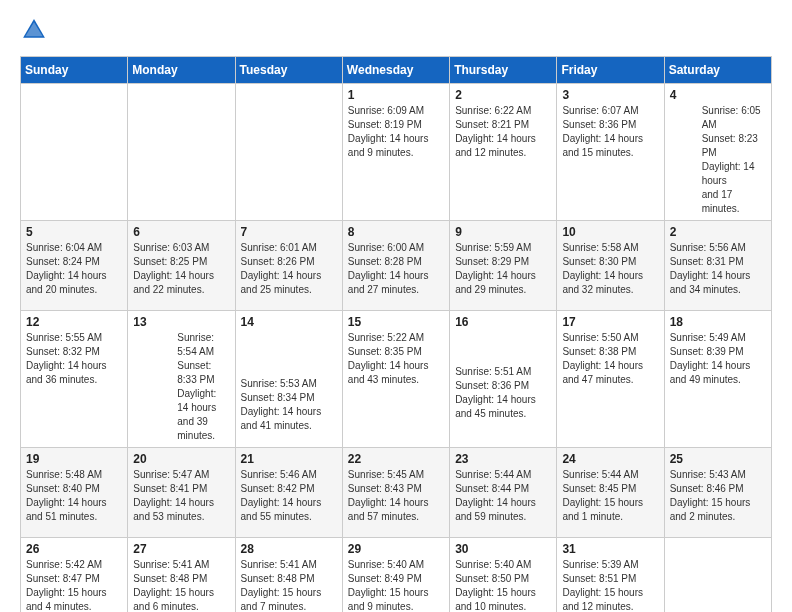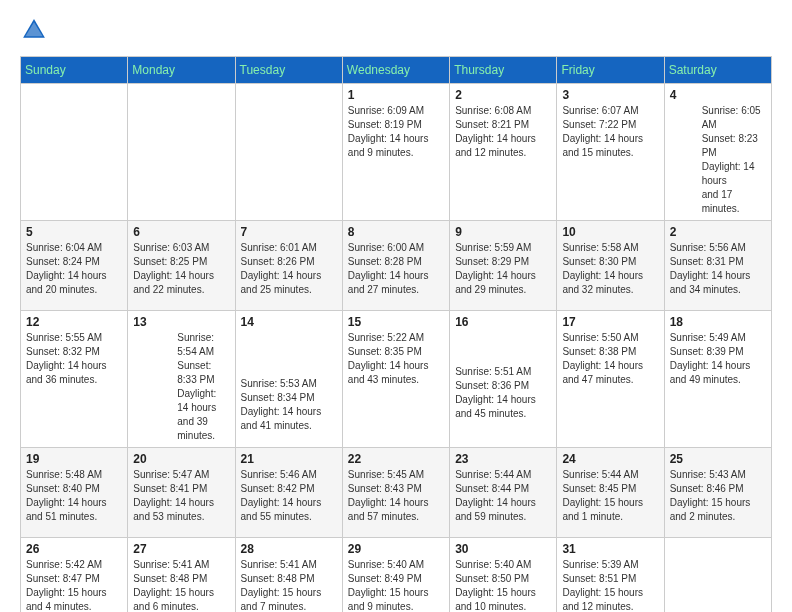--- a/index.html
+++ b/index.html
@@ -44,23 +44,23 @@
       font-size: 14px;
       color: #444;
     }
     table {
       width: 100%;
       border-collapse: collapse;
       table-layout: fixed;
     }
     thead tr th {
       background-color: #1565c0;
-      color: #86efac;
+      color: #ffffff;
       font-size: 12px;
-      font-weight: normal;
+      font-weight: bold;
       padding: 6px 4px;
       text-align: left;
       border: 1px solid #ccc;
     }
     tbody tr td {
       vertical-align: top;
       border: 1px solid #ccc;
       padding: 4px 5px;
       font-size: 10px;
       color: #333;
@@ -124,29 +124,29 @@
         <td class="empty-cell"></td>
         <td>
           <div class="day-number">1</div>
           <div class="day-info" style="white-space: pre-line;">Sunrise: 6:09 AM
 Sunset: 8:19 PM
 Daylight: 14 hours
 and 9 minutes.</div>
         </td>
         <td>
           <div class="day-number">2</div>
-          <div class="day-info" style="white-space: pre-line;">Sunrise: 6:08 AM
+          <div class="day-info" style="white-space: pre-line;">Sunrise: 6:22 AM
 Sunset: 8:21 PM
 Daylight: 14 hours
 and 12 minutes.</div>
         </td>
         <td>
           <div class="day-number">3</div>
           <div class="day-info" style="white-space: pre-line;">Sunrise: 6:07 AM
-Sunset: 7:22 PM
+Sunset: 8:36 PM
 Daylight: 14 hours
 and 15 minutes.</div>
         </td>
         <td>
           <div class="day-number">4</div>
           <div class="day-info" style="white-space: pre-line; margin-left: 32px;">Sunrise: 6:05 AM
 Sunset: 8:23 PM
 Daylight: 14 hours
 and 17 minutes.</div>
         </td>

